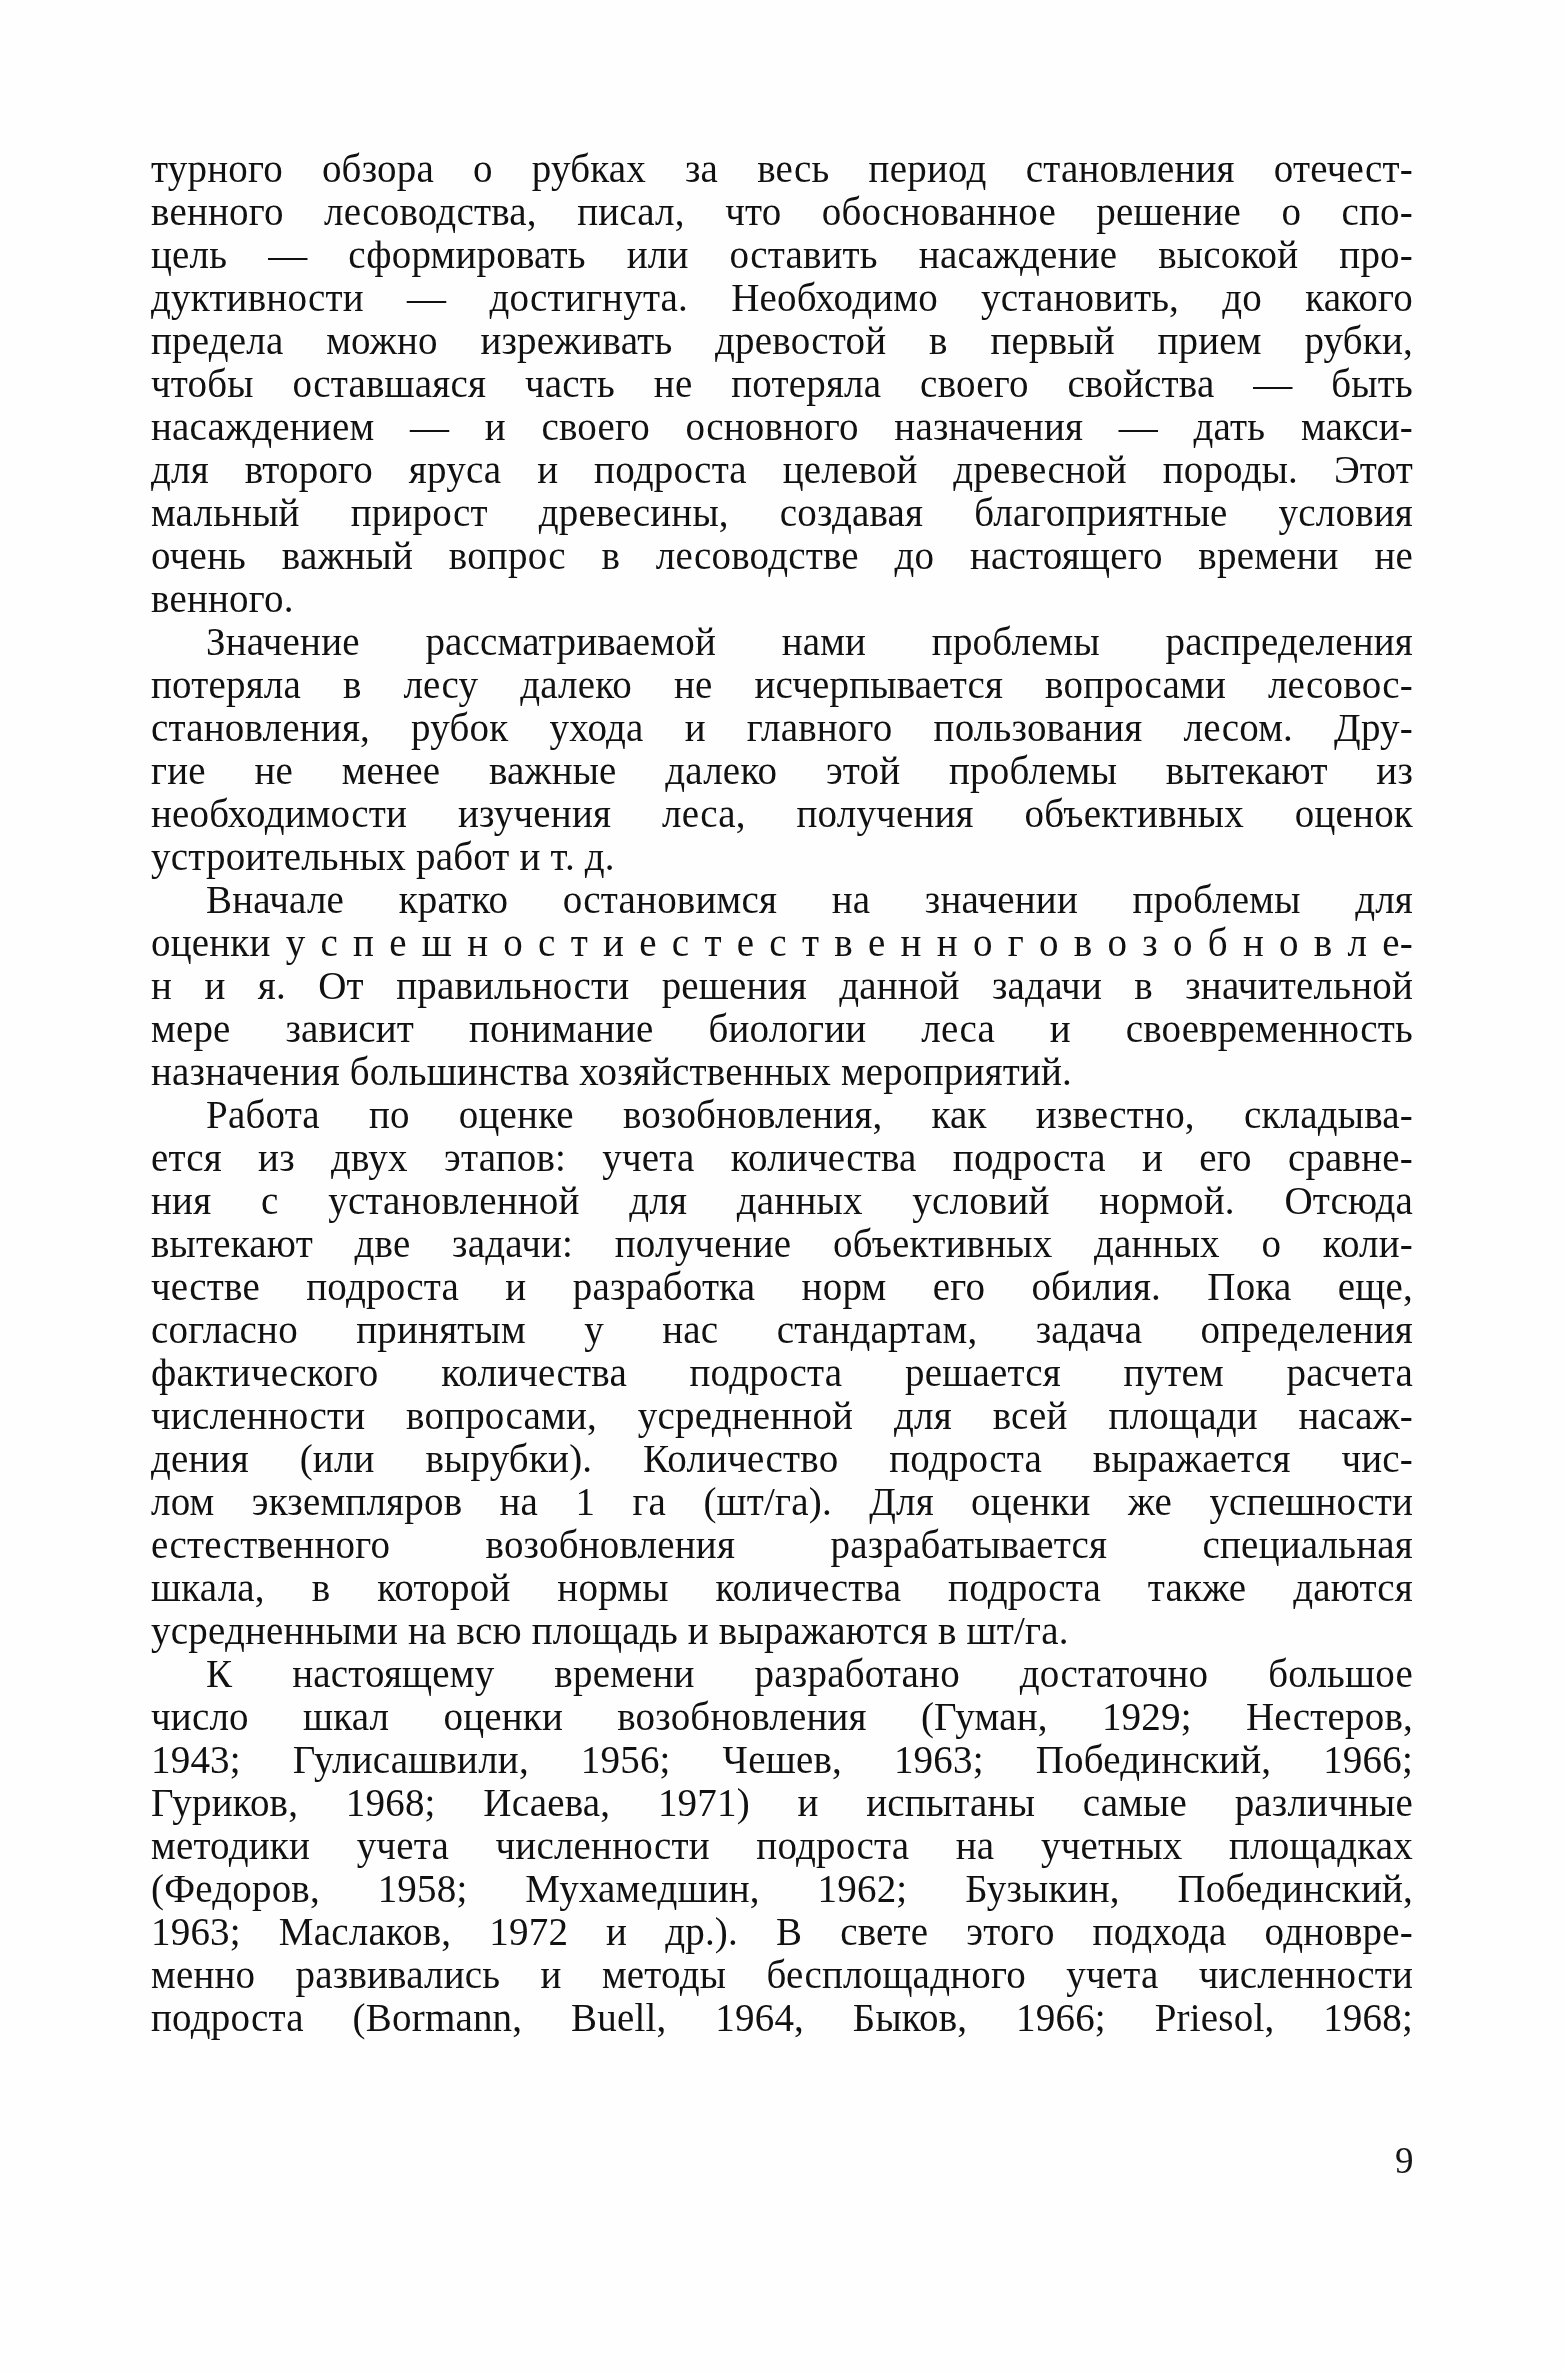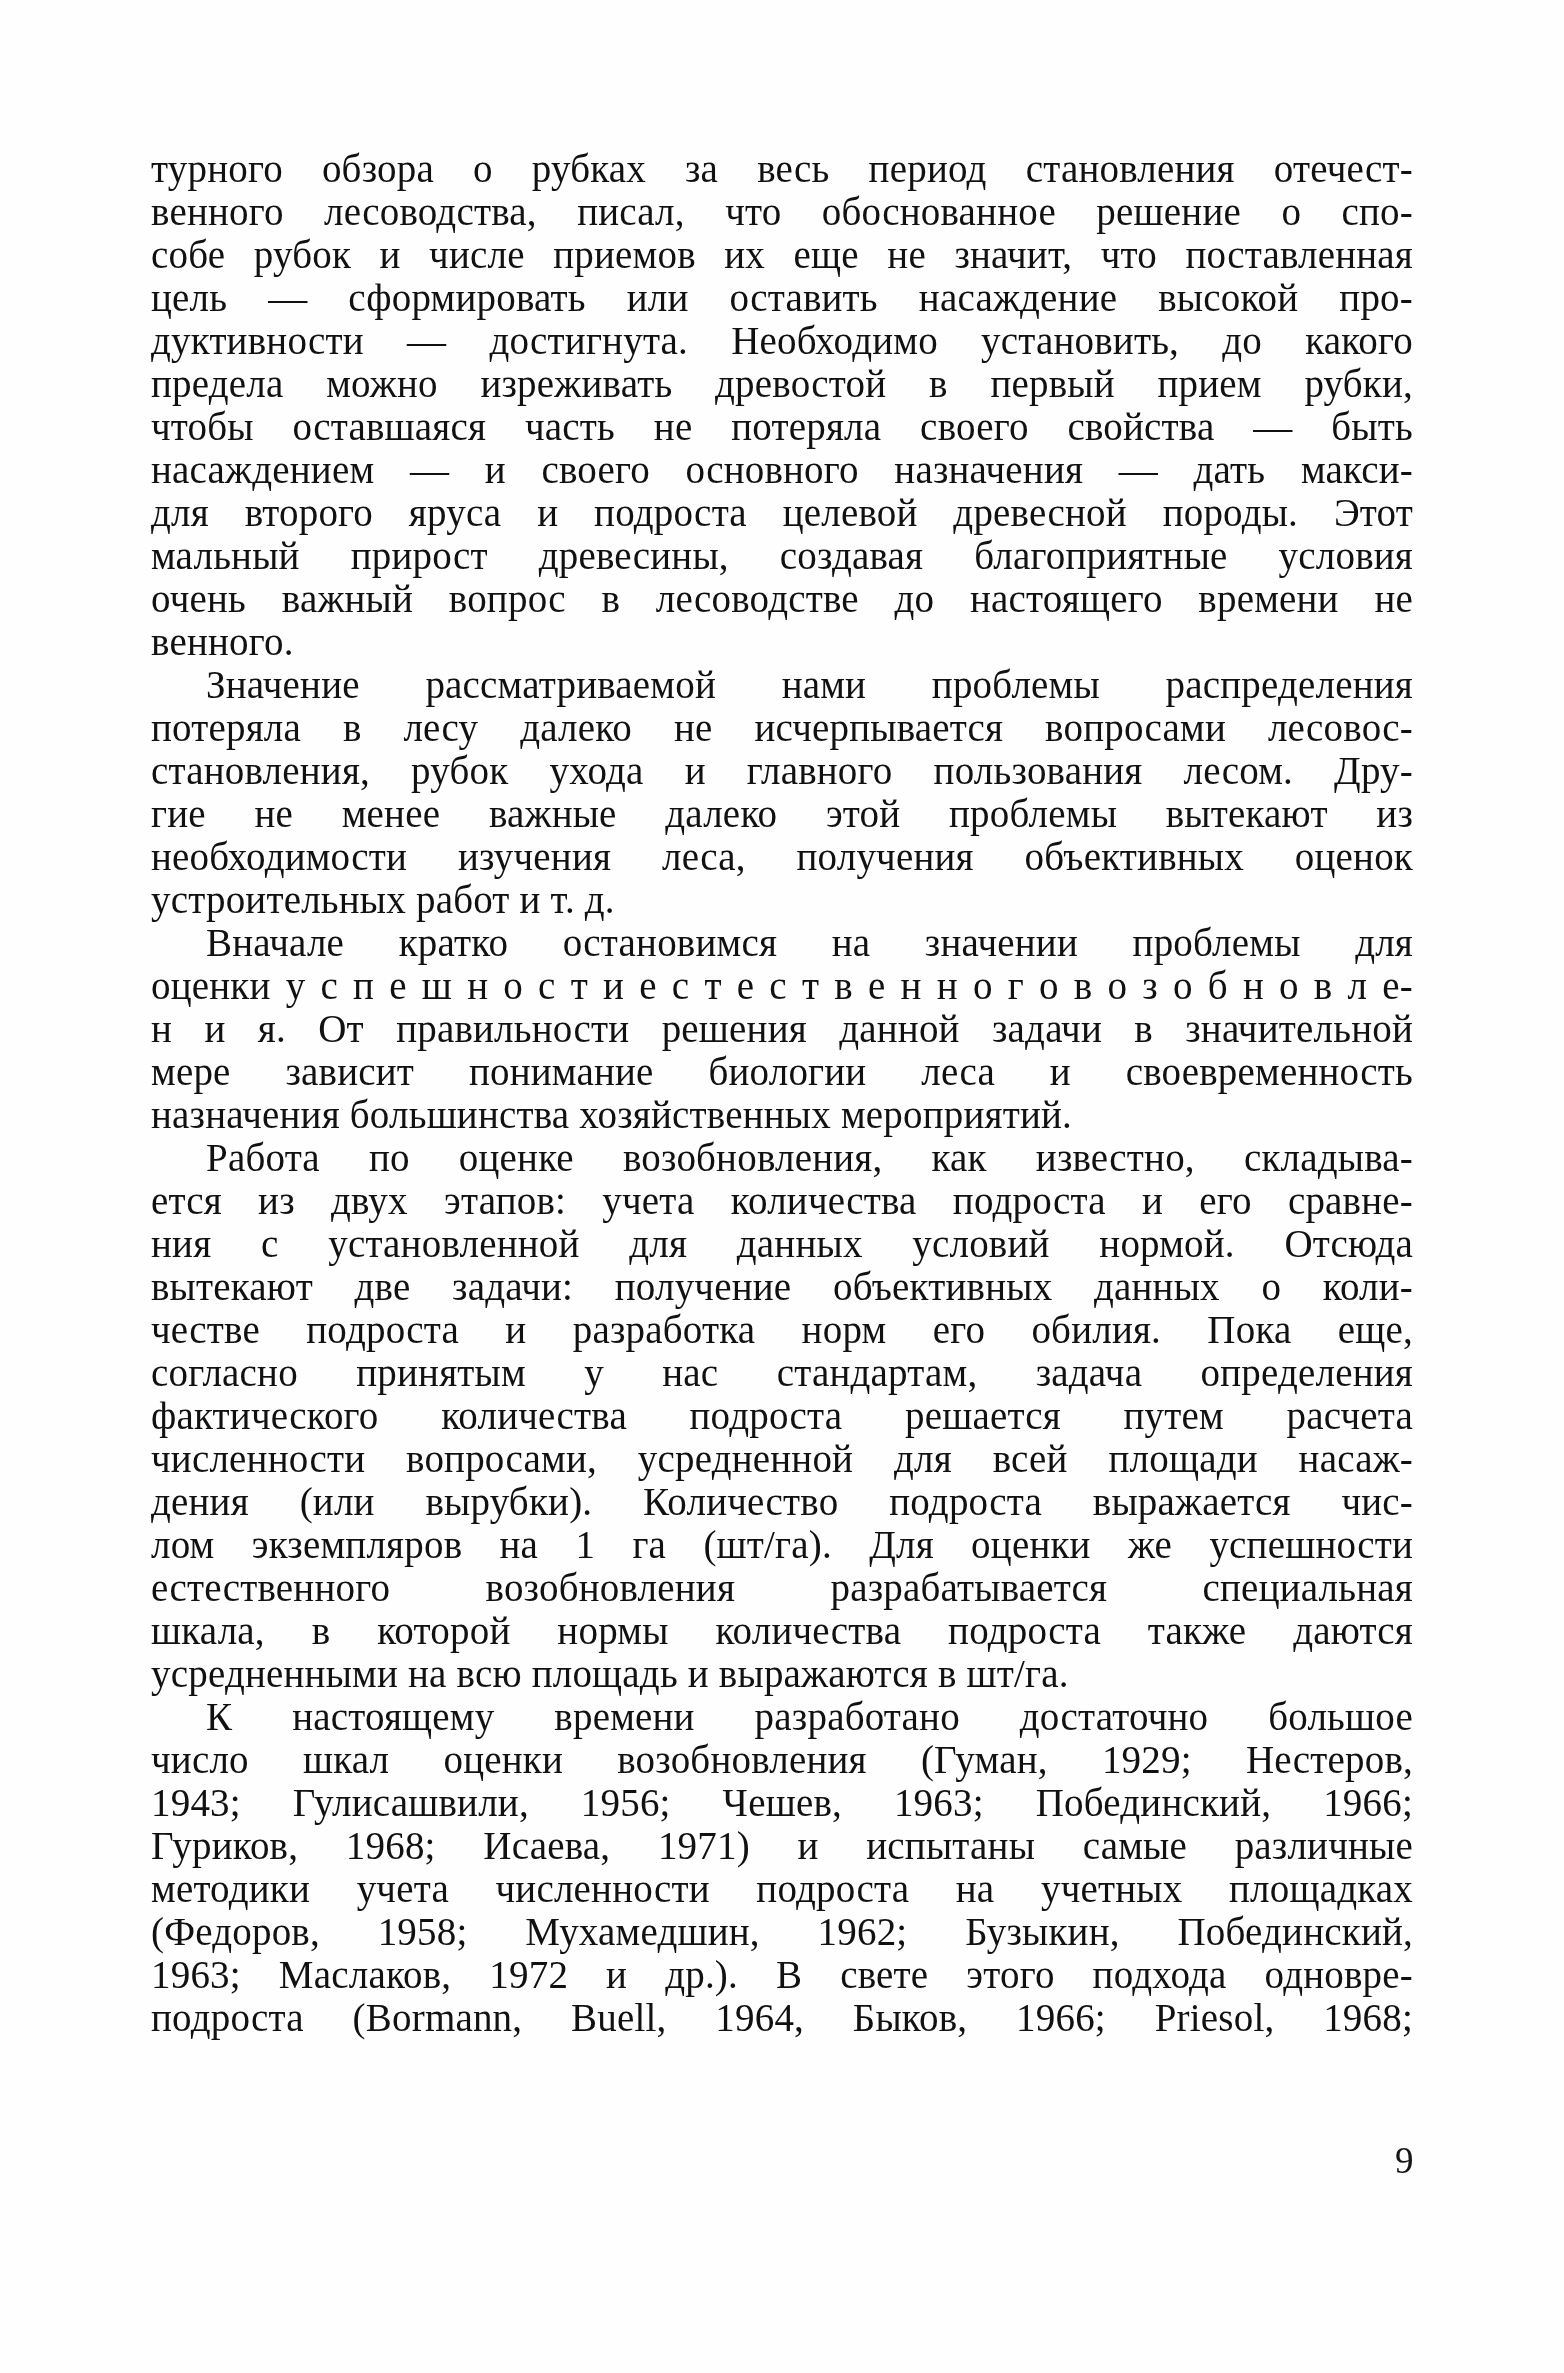--- a/index.html
+++ b/index.html
@@ -47,21 +47,20 @@
     color: #161616;
   }
 </style>
 </head>
 <body>
 
 <div class="page">
   <div class="text-block" id="text-block">
       <div class="line">турного обзора о рубках за весь период становления отечест-</div>
       <div class="line">венного лесоводства, писал, что обоснованное решение о спо-</div>
-      <div class="line">собе рубок и числе приемов их еще не значит, что поставленная</div>
       <div class="line">цель — сформировать или оставить насаждение высокой про-</div>
       <div class="line">дуктивности — достигнута. Необходимо установить, до какого</div>
       <div class="line">предела можно изреживать древостой в первый прием рубки,</div>
       <div class="line">чтобы оставшаяся часть не потеряла своего свойства — быть</div>
       <div class="line">насаждением — и своего основного назначения — дать макси-</div>
       <div class="line">для второго яруса и подроста целевой древесной породы. Этот</div>
       <div class="line">мальный прирост древесины, создавая благоприятные условия</div>
       <div class="line">очень важный вопрос в лесоводстве до настоящего времени не</div>
       <div class="line parend">венного.</div>
       <div class="line indent">Значение рассматриваемой нами проблемы распределения</div>
@@ -88,17 +87,18 @@
       <div class="line">естественного возобновления разрабатывается специальная</div>
       <div class="line">шкала, в которой нормы количества подроста также даются</div>
       <div class="line parend">усредненными на всю площадь и выражаются в шт/га.</div>
       <div class="line indent">К настоящему времени разработано достаточно большое</div>
       <div class="line">число шкал оценки возобновления (Гуман, 1929; Нестеров,</div>
       <div class="line">1943; Гулисашвили, 1956; Чешев, 1963; Побединский, 1966;</div>
       <div class="line">Гуриков, 1968; Исаева, 1971) и испытаны самые различные</div>
       <div class="line">методики учета численности подроста на учетных площадках</div>
       <div class="line">(Федоров, 1958; Мухамедшин, 1962; Бузыкин, Побединский,</div>
       <div class="line">1963; Маслаков, 1972 и др.). В свете этого подхода одновре-</div>
+      <div class="line">менно развивались и методы бесплощадного учета численности</div>
       <div class="line">подроста (Bormann, Buell, 1964, Быков, 1966; Priesol, 1968;</div>
     </div>
   <div class="page-number">9</div>
 </div>
 
 
 </body></html>

